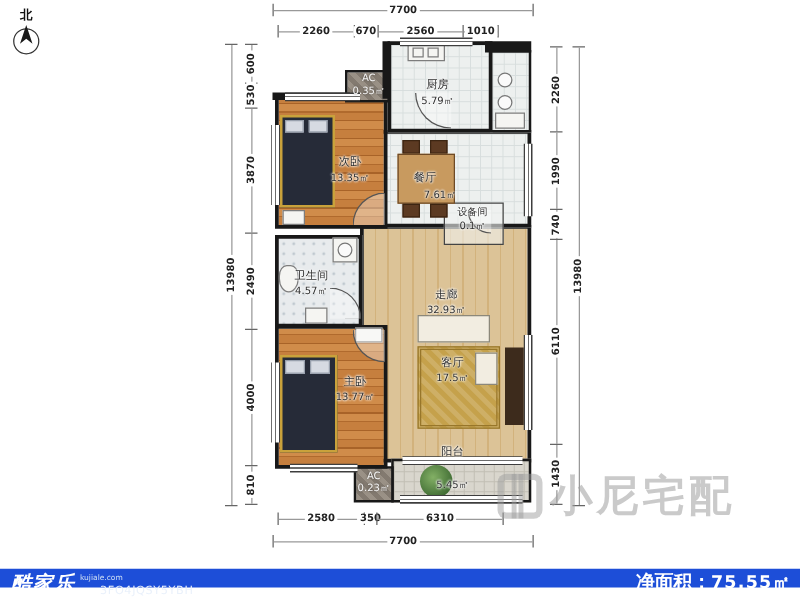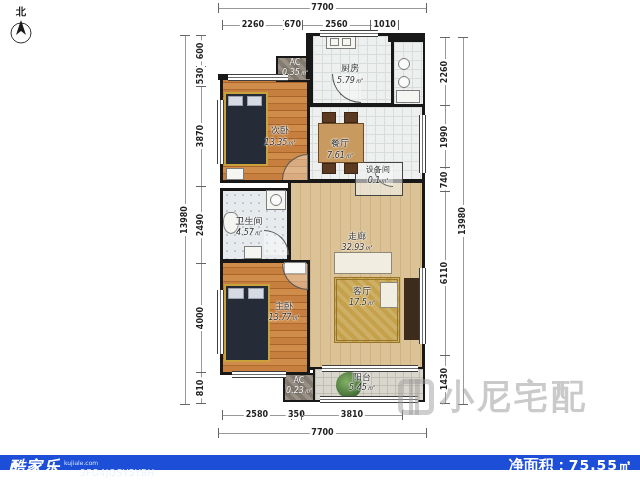--- a/index.html
+++ b/index.html
@@ -13,21 +13,21 @@
   .wood  { background:repeating-linear-gradient(0deg,#c67f3e 0 6px,#b06a2d 6px 7px,#d08c4a 7px 13px,#a86328 13px 14px); }
   .hallf { background:repeating-linear-gradient(90deg,#dcc397 0 9px,#d2b27c 9px 10px); }
   .tile  { background-color:#edf0ef; background-image:linear-gradient(#d7dddd 1px,transparent 1px),linear-gradient(90deg,#d7dddd 1px,transparent 1px); background-size:9px 9px; }
   .tiledot { background-color:#e8ebed; background-image:radial-gradient(#bfc8cf 1px,transparent 1.4px); background-size:8px 8px; }
   .graytile { background-color:#d9d6cd; background-image:linear-gradient(#c1beb3 1px,transparent 1px),linear-gradient(90deg,#c1beb3 1px,transparent 1px); background-size:8px 8px; }
   .acfill { background:repeating-linear-gradient(45deg,#9a9186 0 4px,#837a70 4px 8px); }
 
   
   .rname { position:absolute; width:64px; text-align:center; font-size:9px; line-height:1.1;
            color:#2f2f2f; z-index:9; text-shadow:0 0 2px #fff,0 0 2px #fff,0 0 2px #fff; }
-  .rarea { font-size:8px;font-style:italic; }
+  .rarea { font-size:8px; }
   .wtxt  { color:#f4f4f4; text-shadow:0 0 2px rgba(0,0,0,.5); }
 
   
   .furn { position:absolute; box-sizing:border-box; z-index:6; }
   .bed { background:#262b38; border:2px solid #c9a23b; }
   .pillow { background:#d6dae2; border:1px solid #98a0ad; }
   .whitebox { background:#f5f5f2; border:1px solid #7d7d7d; }
   .darkwood { background:#3d2b1c; }
   .rug { background:#c5a14b; border:3px double #97762a;
          background-image:repeating-linear-gradient(45deg,rgba(255,255,255,.15) 0 4px,transparent 4px 8px); }
@@ -154,34 +154,34 @@
 <div class="furn sofa" style="left:380px;top:282px;width:18px;height:26px;"></div>
 <div class="furn plant" style="left:336px;top:372px;width:26px;height:26px;"></div>
 
 <div class="rname" style="left:248px;top:126px;">次卧</div>
 <div class="rname rarea" style="left:248px;top:139px;">13.35㎡</div>
 <div class="rname wtxt" style="left:263px;top:59px;font-size:8px;">AC</div>
 <div class="rname wtxt rarea" style="left:263px;top:69px;">0.35㎡</div>
 <div class="rname" style="left:318px;top:64px;">厨房</div>
 <div class="rname rarea" style="left:318px;top:77px;">5.79㎡</div>
 <div class="rname" style="left:308px;top:139px;">餐厅</div>
-<div class="rname rarea" style="left:308px;top:152px;">7.61㎡</div>
+<div class="rname rarea" style="left:320px;top:152px;">7.61㎡</div>
 <div class="rname" style="left:346px;top:166px;font-size:8px;">设备间</div>
 <div class="rname rarea" style="left:346px;top:177px;">0.1㎡</div>
 <div class="rname" style="left:217px;top:217px;">卫生间</div>
 <div class="rname rarea" style="left:217px;top:229px;">4.57㎡</div>
 <div class="rname" style="left:325px;top:232px;">走廊</div>
 <div class="rname rarea" style="left:325px;top:244px;">32.93㎡</div>
 <div class="rname" style="left:330px;top:287px;">客厅</div>
 <div class="rname rarea" style="left:330px;top:299px;">17.5㎡</div>
 <div class="rname" style="left:252px;top:302px;">主卧</div>
 <div class="rname rarea" style="left:252px;top:314px;">13.77㎡</div>
 <div class="rname wtxt" style="left:267px;top:377px;font-size:8px;">AC</div>
 <div class="rname wtxt rarea" style="left:267px;top:387px;">0.23㎡</div>
-<div class="rname" style="left:330px;top:373px;">阳台</div>
+<div class="rname" style="left:330px;top:358px;">阳台</div>
 <div class="rname rarea" style="left:330px;top:384px;">5.45㎡</div>
 
 <div class="total-h" style="left:218px;top:3px;width:207px;">
   <span>7700</span>
 </div>
 <div class="chain-h" style="left:222px;top:20px;width:176px;">
   <div class="seg-h" style="flex-grow:2260;">
       <span>2260</span>
     </div>
   <div class="seg-h" style="flex-grow:670;">
@@ -196,21 +196,21 @@
 </div>
 
 <div class="chain-h" style="left:222px;top:410px;width:180px;">
   <div class="seg-h" style="flex-grow:2580;">
       <span>2580</span>
     </div>
   <div class="seg-h" style="flex-grow:350;">
       <span>350</span>
     </div>
   <div class="seg-h" style="flex-grow:3810;">
-      <span>3810</span>
+      <span>6310</span>
     </div>
 </div>
 <div class="total-h" style="left:218px;top:428px;width:207px;">
   <span>7700</span>
 </div>
 
 <div class="total-v" style="left:180px;top:35px;height:368px;">
   <span>13980</span>
 </div>
 <div class="chain-v" style="left:196px;top:35px;height:368px;">

